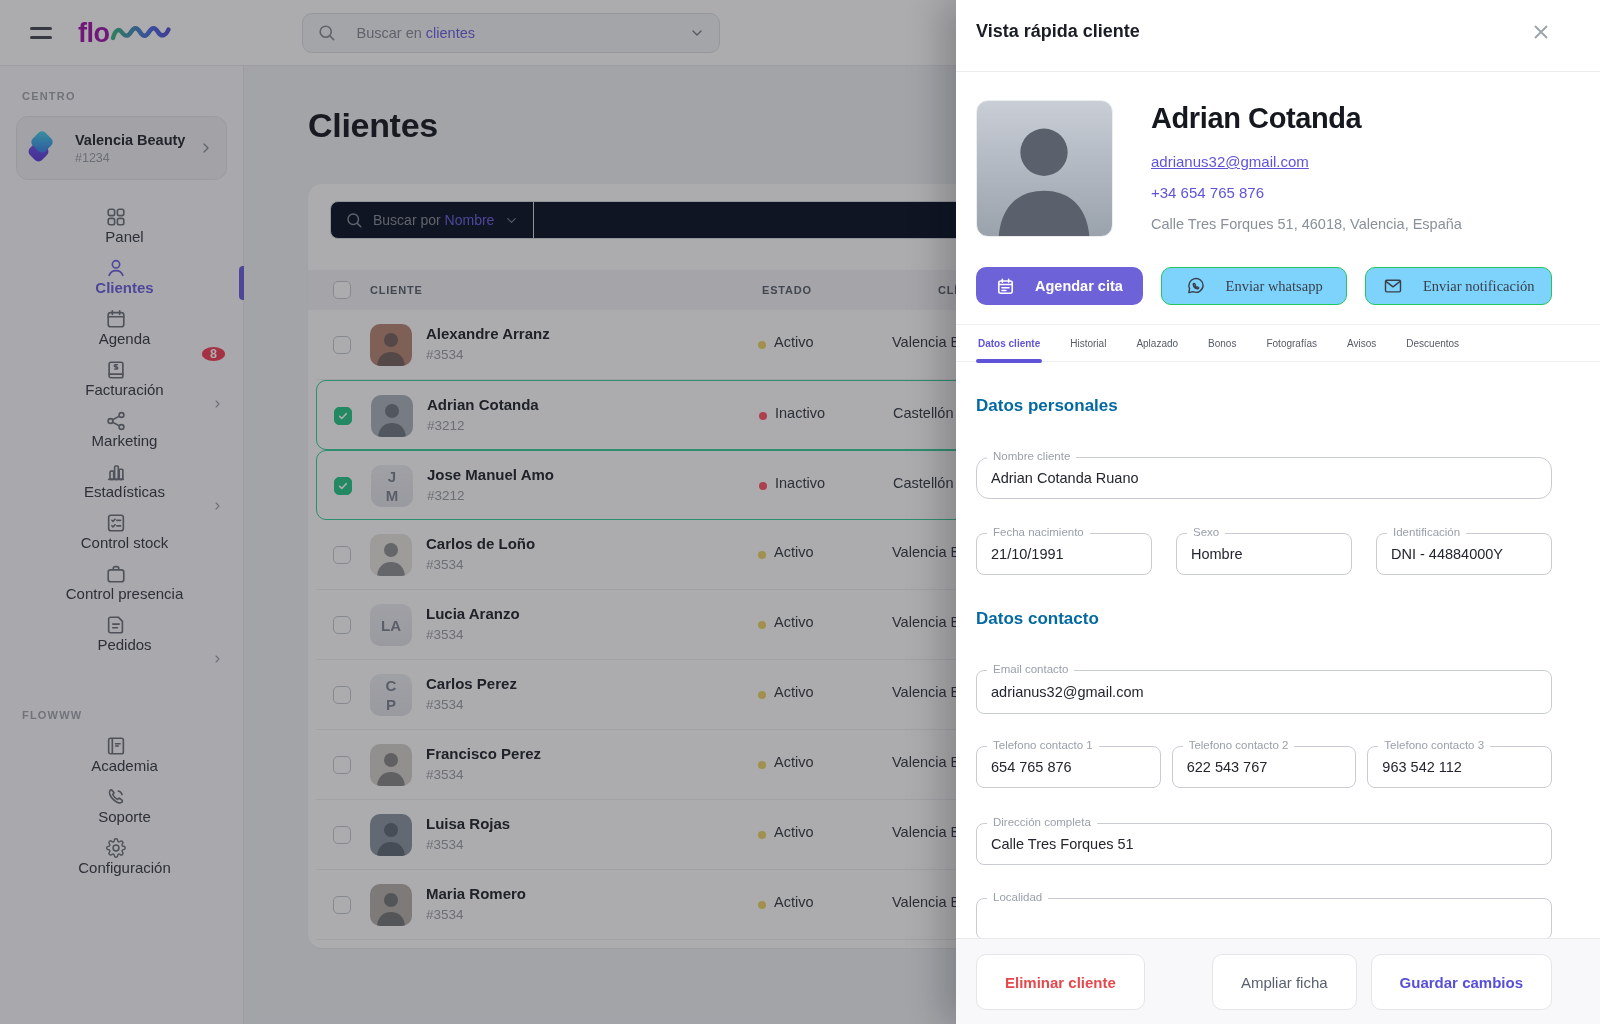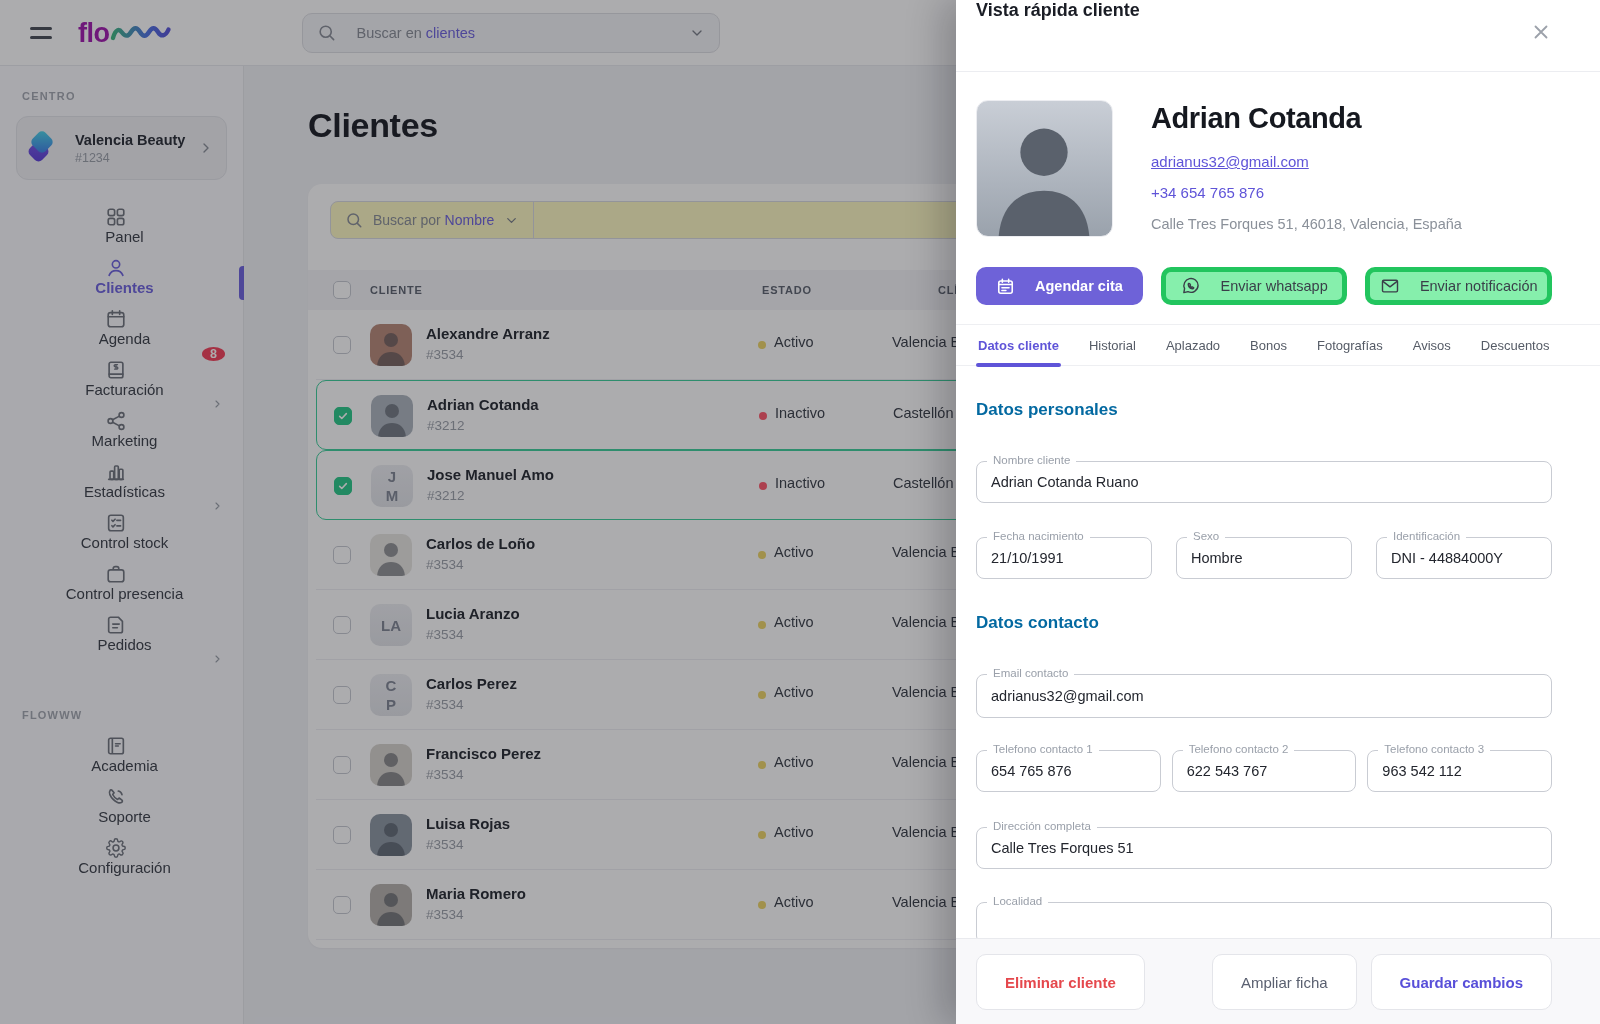--- a/index.html
+++ b/index.html
@@ -48,21 +48,21 @@
   .badge { margin-left:auto; min-width:23px; height:23px; border-radius:50%; background:#F4435C;
            color:#fff; font-size:12.5px; font-weight:700; display:flex; align-items:center; justify-content:center; }
   .side-gap { height:44px; }
 
   
   .main { position:absolute; left:244px; top:66px; width:1356px; height:958px; background:#F2F3F6; }
   .page-title { font-size:34px; font-weight:700; color:#1C1F27; margin:40px 0 0 64px; letter-spacing:-0.3px; }
   .clients-card { position:absolute; left:64px; top:118px; width:1252px; height:764px; background:#FFFFFF;
                   border-radius:14px; box-shadow:0 1px 2px rgba(20,20,40,.04); }
   .card-search { position:absolute; left:22px; top:17px; right:16px; height:38px; border:1px solid #D9DBE1;
-                 border-radius:8px; display:flex; align-items:center; background:#fef9c3; }
+                 border-radius:8px; display:flex; align-items:center; background:#0f172a; }
   .cs-left { display:flex; align-items:center; gap:10px; padding:0 14px; height:100%; border-right:1px solid #D9DBE1;
              color:#8A8F99; cursor:pointer; }
   .cs-left .txt { font-size:14px; color:#8A8F99; }
   .cs-left .hl { color:#6F64DF; }
   .cs-input { flex:1; height:100%; border:none; outline:none; background:transparent; font:14px "Liberation Sans",sans-serif; padding:0 14px; }
   .thead { position:absolute; left:0; top:86px; width:100%; height:40px; background:#F4F5F8;
            font-size:11px; font-weight:700; letter-spacing:.8px; color:#5E6470; }
   .thead .cb { position:absolute; left:25px; top:11px; }
   .th-cliente { position:absolute; left:62px; top:14px; }
   .th-estado  { position:absolute; left:454px; top:14px; }
@@ -82,51 +82,51 @@
   .r-dot  { position:absolute; left:442px; top:31px; width:8px; height:8px; border-radius:50%; }
   .r-status { position:absolute; left:458px; top:24px; font-size:14.5px; color:#3A3F49; }
   .r-clinic { position:absolute; left:576px; top:24px; font-size:14.5px; color:#3A3F49; white-space:nowrap; }
 
   
   .scrim { position:absolute; inset:0; background:rgba(17,17,24,0.35); z-index:40; }
 
   
   .drawer { position:absolute; right:0; top:0; width:644px; height:1024px; background:#fff; z-index:50;
             box-shadow:-14px 0 34px rgba(10,10,20,.22); display:flex; flex-direction:column; }
-  .d-head { height:72px; flex:none; border-bottom:1px solid #ECEDF1; display:flex; 
+  .d-head { height:72px; flex:none; border-bottom:1px solid #ECEDF1; display:flex; align-items:center;
             padding:0 48px 8px 20px;gap:12px; }
   .d-title { font-size:18px; font-weight:700; color:#1A1D25; }
   .d-close { margin-left:auto; background:none; border:none; color:#9CA1AA; cursor:pointer; }
   .d-body { flex:1; overflow:hidden; padding:0 48px 0 20px; }
   .profile { display:flex; margin-top:28px; }
   .photo { width:137px; height:137px; border-radius:12px; border:1px solid #ECEDF1; flex:none; overflow:hidden;
            background:linear-gradient(180deg,#C9CED6,#9AA2AC); }
   .p-info { margin-left:38px; padding-top:2px; }
   .p-name { font-size:29px; font-weight:700; color:#15181F; letter-spacing:-0.4px; }
   .p-email { display:inline-block; margin-top:18px; font-size:15px; color:#5F54D8; text-decoration:underline; cursor:pointer; }
   .p-phone { margin-top:13px; font-size:15px; color:#5F54D8; }
   .p-addr { margin-top:15px; font-size:14.5px; color:#8A9099; }
   .actions { display:flex; gap:18px; margin-top:30px; }
   .btn { height:38px; border-radius:10px; font:14.5px "Liberation Sans",sans-serif; font-weight:700;
          display:flex; align-items:center; justify-content:center; gap:20px; cursor:pointer; }
   .btn-primary { background:#6E62D8; color:#fff; border:none; padding:0 20px; flex:none; }
-  .btn-outline { background:#86efac; color:#3A3F49; border:5px solid #22c55e; flex:1; font-weight:400; }
+  .btn-outline { background:#7dd3fc; color:#3A3F49; border:1px solid #22c55e; flex:1; font-weight:400;font-family:Liberation Serif, serif; }
   .tabs { display:flex; gap:26px; margin:19px -48px 0 -20px; padding:0 48px 0 20px; border-top:1px solid #EEEFF2;
           border-bottom:1px solid #EEEFF2; }
-  .tab { padding:13px 2px 12px; font-size:13px; color:#555B66; cursor:pointer; position:relative; background:none; border:none;
+  .tab { padding:13px 2px 12px; font-size:10px; color:#555B66; cursor:pointer; position:relative; background:none; border:none;
          font-family:"Liberation Sans",sans-serif; }
   .tab.active { color:#5F54D8; font-weight:700; }
   .tab.active::after { content:""; position:absolute; left:0; right:0; bottom:-2px; height:4px; border-radius:3px; background:#5F54D8; }
   .sec-h { font-size:17px; font-weight:700; color:#0369a1; }
   .sec-h.first { margin-top:34px; }
   .field { position:relative; border:1px solid #C9CCD3; border-radius:8px; height:42px; display:flex;
            align-items:center; padding:0 14px; background:#fff; }
   .field label { position:absolute; top:-8px; left:10px; background:#fff; padding:0 6px; font-size:11.5px; color:#9AA0AA; }
   .field .val { font-size:14.5px; color:#23262E; }
-  .f-full { margin-top:41px; }
+  .f-full { margin-top:41px;border-radius:13px; }
   .f-row { display:flex; gap:24px; margin-top:34px; }
   .f-row .field { flex:1; }
   .mt-sec { margin-top:34px; }
   .mt-email { margin-top:41px; height:44px; }
   .mt-phones { margin-top:32px;gap:11px; }
   .mt-dir { margin-top:35px; }
   .mt-loc { margin-top:33px; }
   .d-foot { flex:none; height:86px; background:#F8F8FA; border-top:1px solid #E9EAEE; display:flex;
             align-items:flex-start; padding:15px 48px 0 20px; gap:14px; }
   .fbtn { height:56px; border-radius:10px; background:#fff; border:1px solid #E4E5EA; font:15px "Liberation Sans",sans-serif;

